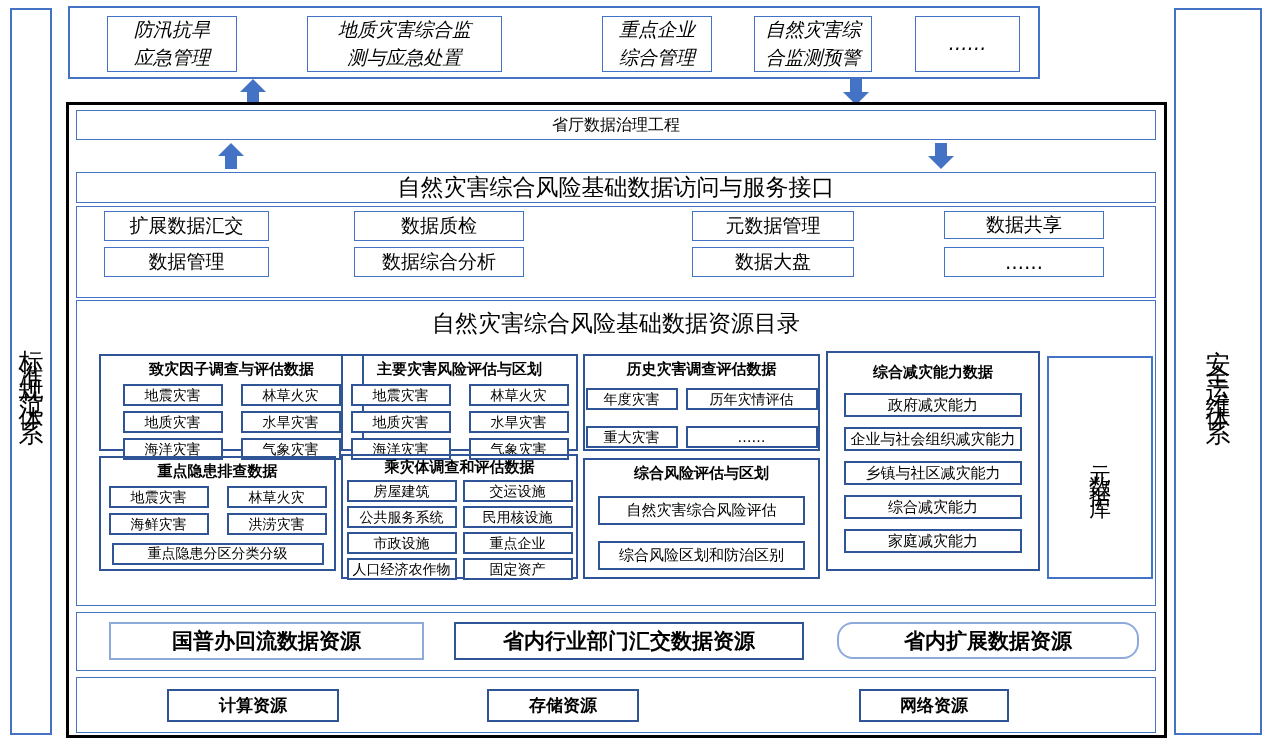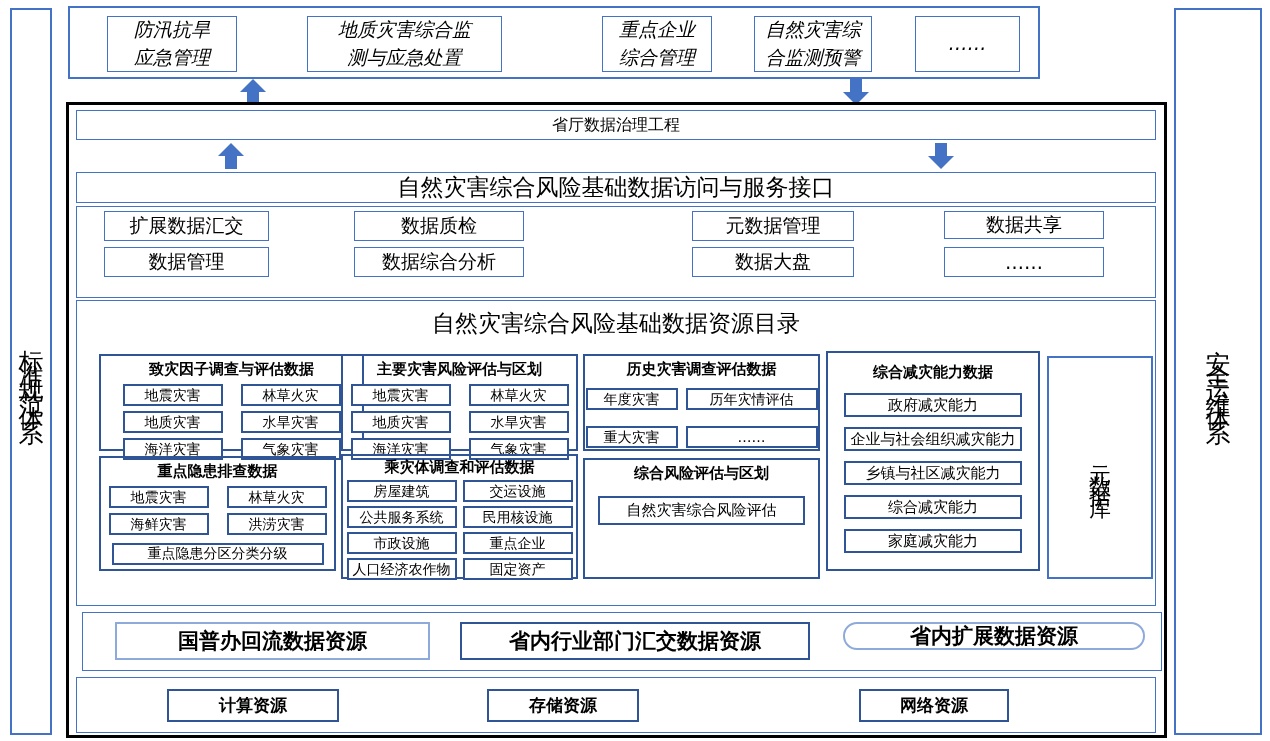--- a/index.html
+++ b/index.html
@@ -213,36 +213,37 @@
           <div class="item">重点企业</div>
           <div class="item">人口经济农作物</div>
           <div class="item">固定资产</div>
         </div>
       </div>
 
       <div class="abs b-dark group" style="left:506px;top:157px;width:237px;height:121px;">
         <div class="gtitle">综合风险评估与区划</div>
         <div class="crcol">
           <div class="critem">自然灾害综合风险评估</div>
+          <div class="critem">综合风险区划和防治区别</div>
         </div>
       </div>
 
       <div class="abs b-blue center" style="left:970px;top:55px;width:106px;height:223px;">
         <span class="meta-text">元数据库</span>
       </div>
     </div>
 
-    <div class="abs b-blue-thin" style="left:13px;top:507px;width:1080px;height:59px;">
+    <div class="abs b-blue-thin" style="left:7px;top:507px;width:1080px;height:59px;">
       <div class="abs b-light center ds-box" style="left:32px;top:9px;width:315px;height:38px;">
         <span>国普办回流数据资源</span>
       </div>
       <div class="abs b-dark center ds-box" style="left:377px;top:9px;width:350px;height:38px;">
         <span>省内行业部门汇交数据资源</span>
       </div>
-      <div class="abs b-light center ds-box" style="left:760px;top:9px;width:302px;height:28px;border-radius:16px;">
+      <div class="abs b-light center ds-box" style="left:760px;top:9px;width:302px;height:37px;border-radius:16px;">
         <span>省内扩展数据资源</span>
       </div>
     </div>
 
     <div class="abs b-blue-thin" style="left:7px;top:572px;width:1080px;height:56px;">
       <div class="abs b-dark center res-box" style="left:90px;top:11px;width:172px;height:33px;">
         <span>计算资源</span>
       </div>
       <div class="abs b-dark center res-box" style="left:410px;top:11px;width:152px;height:33px;">
         <span>存储资源</span>

